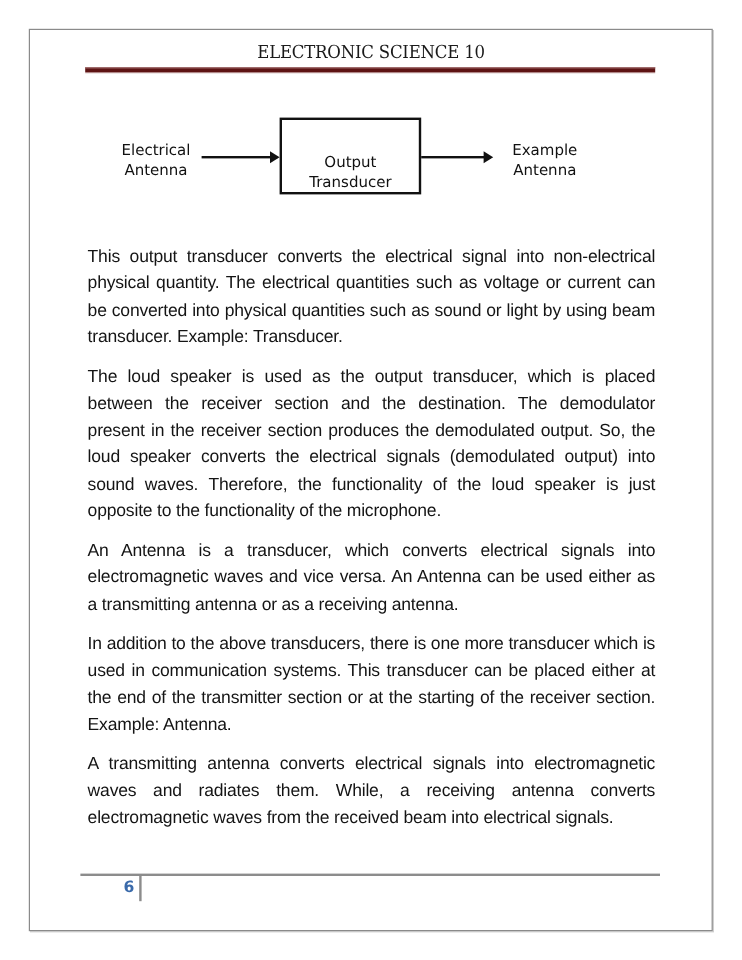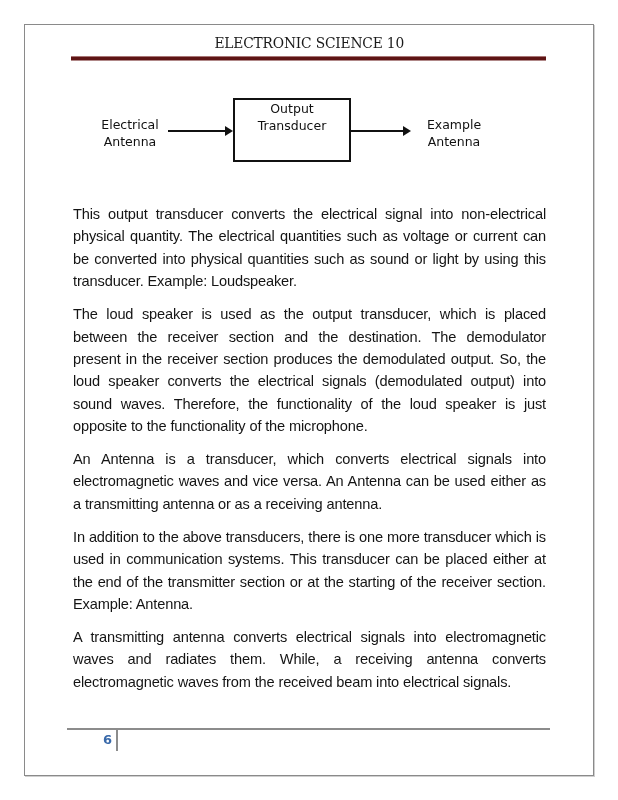--- a/index.html
+++ b/index.html
@@ -82,21 +82,21 @@
     .diag-box {
       position: absolute;
       left: 233px;
       top: 98px;
       width: 114px;
       height: 60px;
       border: 2px solid #111;
       display: flex;
       flex-direction: column;
       align-items: center;
-      justify-content: flex-start;
+      justify-content: flex-end;
     }
     .diag-box .diag-label {
       position: static;
     }
     .arrow {
       position: absolute;
       height: 2px;
       background: #111;
     }
     .arrow::after {
@@ -184,21 +184,21 @@
     </div>
   </div>
   <div class="arrow arrow-2"></div>
   <div class="diag-label diag-out">
     <span>Example</span>
     <span>Antenna</span>
   </div>
 </div>
 
 <div class="content">
-  <p><span>This output transducer converts the electrical signal into non-electrical physical quantity. The electrical quantities such as voltage or current can be converted into physical quantities such as sound or light by using this transducer. </span><b>Example</b><span>: Loudspeaker.</span></p>
+  <p><span>This output transducer converts the electrical signal into non-electrical physical quantity. The electrical quantities such as voltage or current can be converted into physical quantities such as sound or light by using beam transducer. </span><b>Example</b><span>: Transducer.</span></p>
   <p><span>The loud speaker is used as the output transducer, which is placed between the receiver section and the destination. The demodulator present in the receiver section produces the demodulated output. So, the </span><b>loud speaker</b><span> converts the electrical signals (demodulated output) into sound waves. Therefore, the functionality of the loud speaker is just opposite to the functionality of the microphone.</span></p>
   <p><span>An Antenna is a transducer, which converts electrical signals into electromagnetic waves and vice versa. An Antenna can be used either as a </span><b>transmitting antenna</b><span> or as a </span><b>receiving antenna</b><span>.</span></p>
   <p><span>In addition to the above transducers, there is one more transducer which is used in communication systems. This transducer can be placed either at the end of the transmitter section or at the starting of the receiver section. </span><b>Example</b><span>: Antenna.</span></p>
   <p><span>A transmitting antenna converts electrical signals into electromagnetic waves and radiates them. While, a receiving antenna converts electromagnetic waves from the received beam into electrical signals.</span></p>
 </div>
 
 <div class="footer-rule"></div>
 <div class="footer-vbar"></div>
 <div class="page-number">6</div>
 

